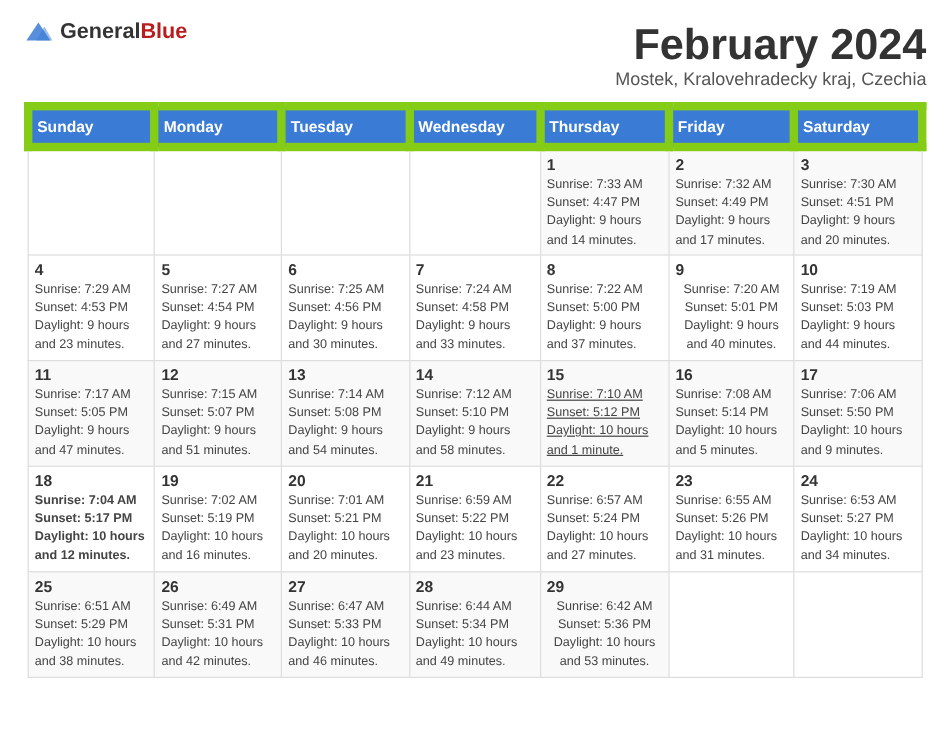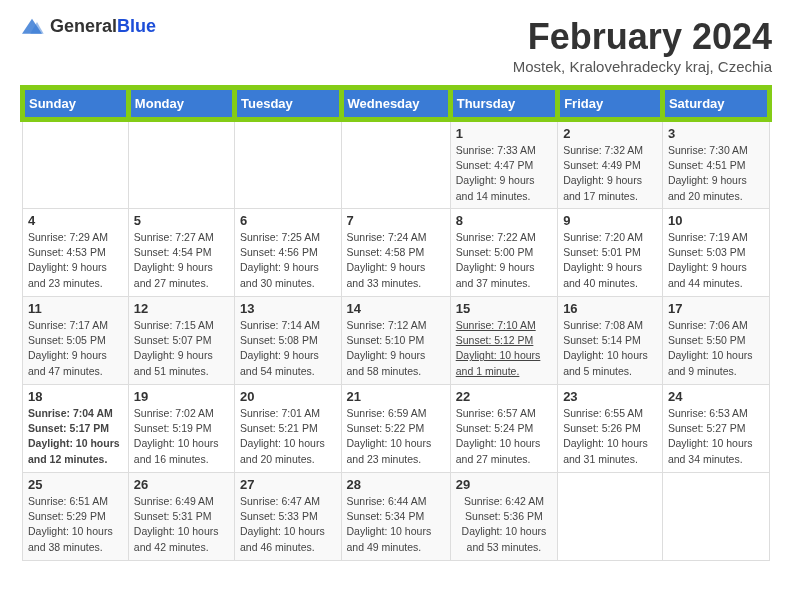--- a/index.html
+++ b/index.html
@@ -15,21 +15,21 @@
       justify-content: space-between;
       align-items: flex-start;
       margin-bottom: 10px;
     }
     .logo {
       display: flex;
       align-items: center;
       gap: 4px;
     }
     .logo-text-general { font-size: 18px; font-weight: bold; color: #333; }
-    .logo-text-blue { font-size: 18px; font-weight: bold; color: #1d4ed8; }
+    .logo-text-blue { font-size: 18px; font-weight: bold; color: #b91c1c; }
     .logo-icon {
       width: 24px;
       height: 20px;
       position: relative;
       margin-right: 2px;
     }
     .title-block { text-align: right; }
     .month-title { font-size: 36px; color: #333; font-weight: bold; }
     .location { font-size: 15px; color: #555; }
     table {
@@ -37,21 +37,21 @@
       border-collapse: collapse;
       font-size: 11px;
     }
     thead tr th {
       background: #3a7bd5;
       color: #fff;
       padding: 6px 4px;
       text-align: left;
       font-size: 13px;
       font-weight: bold;
-      border: 5px solid #84cc16;
+      border: 7px solid #84cc16;
     }
     tbody tr td {
       border: 1px solid #ddd;
       vertical-align: top;
       padding: 4px 5px;
       min-height: 80px;
       height: 88px;
       width: 113px;
       background: #fff;
     }
@@ -160,21 +160,21 @@
         </td>
         <td>
           <div class="day-num">8</div>
           <div class="day-detail" style="white-space: pre-line;">Sunrise: 7:22 AM
 Sunset: 5:00 PM
 Daylight: 9 hours
 and 37 minutes.</div>
         </td>
         <td>
           <div class="day-num">9</div>
-          <div class="day-detail" style="white-space: pre-line;">Sunrise: 7:20 AM
+          <div class="day-detail" style="white-space: pre-line; text-align: center;">Sunrise: 7:20 AM
 Sunset: 5:01 PM
 Daylight: 9 hours
 and 40 minutes.</div>
         </td>
         <td>
           <div class="day-num">10</div>
           <div class="day-detail" style="white-space: pre-line;">Sunrise: 7:19 AM
 Sunset: 5:03 PM
 Daylight: 9 hours
 and 44 minutes.</div>

